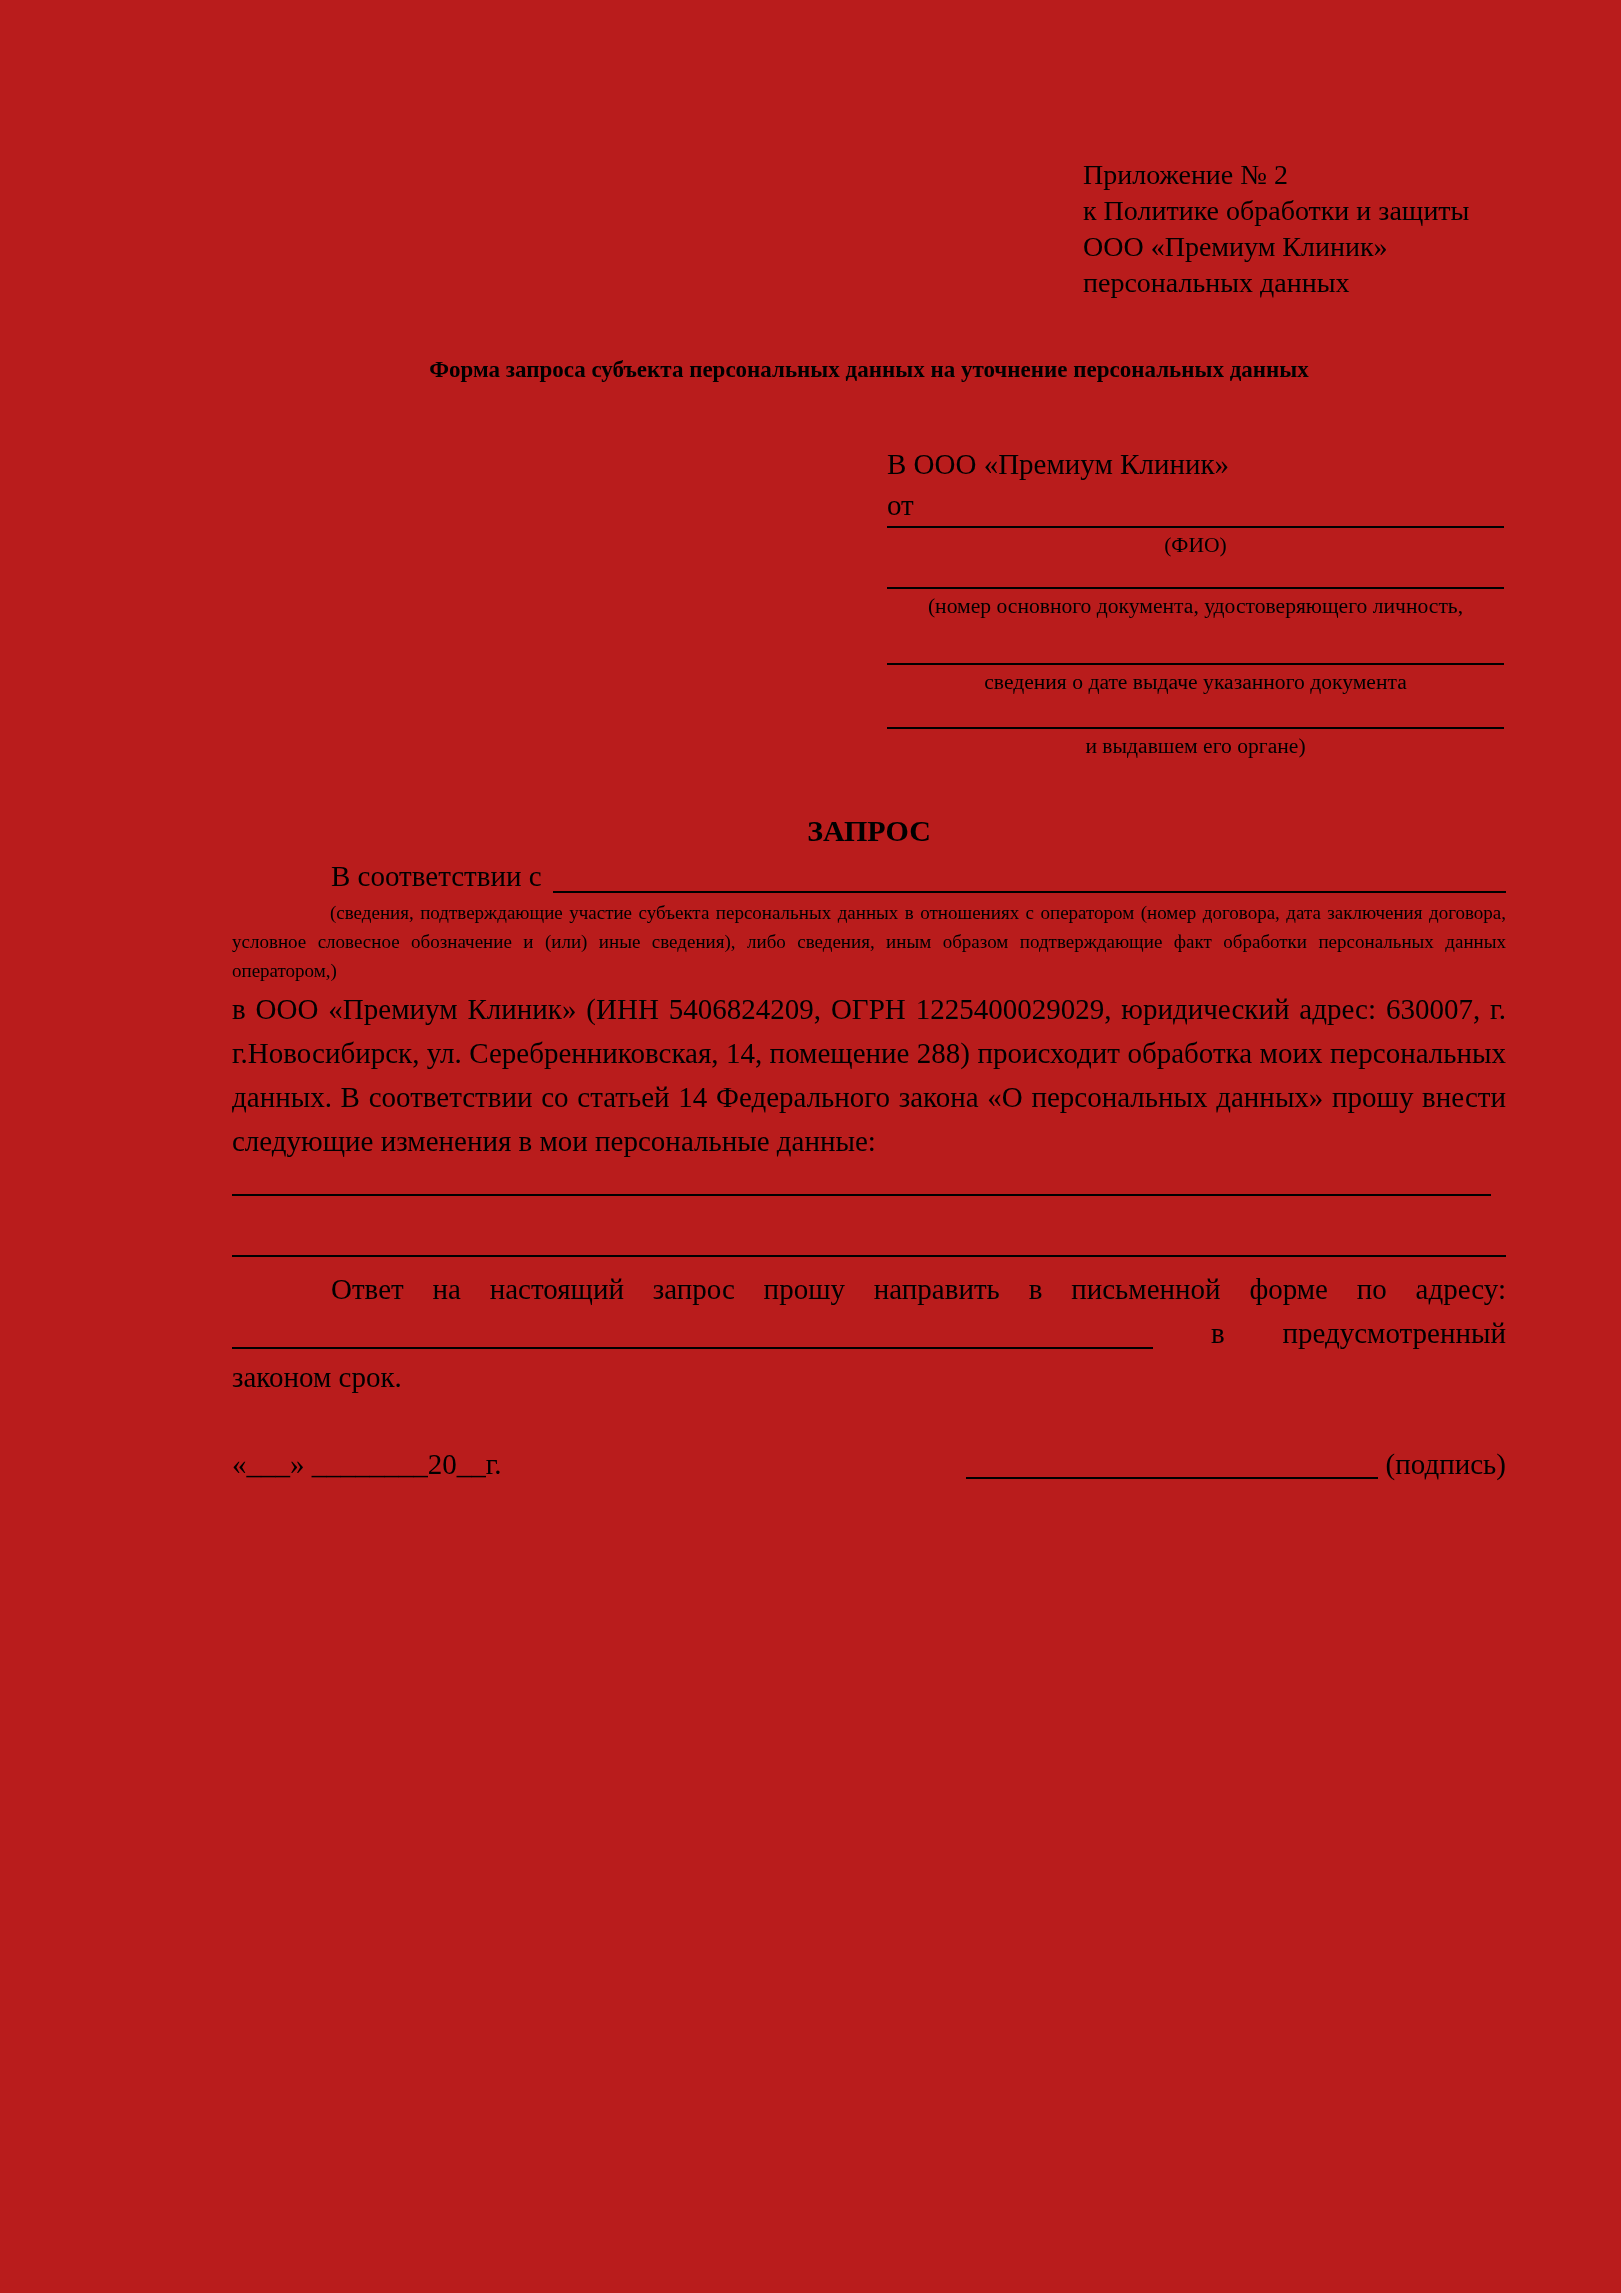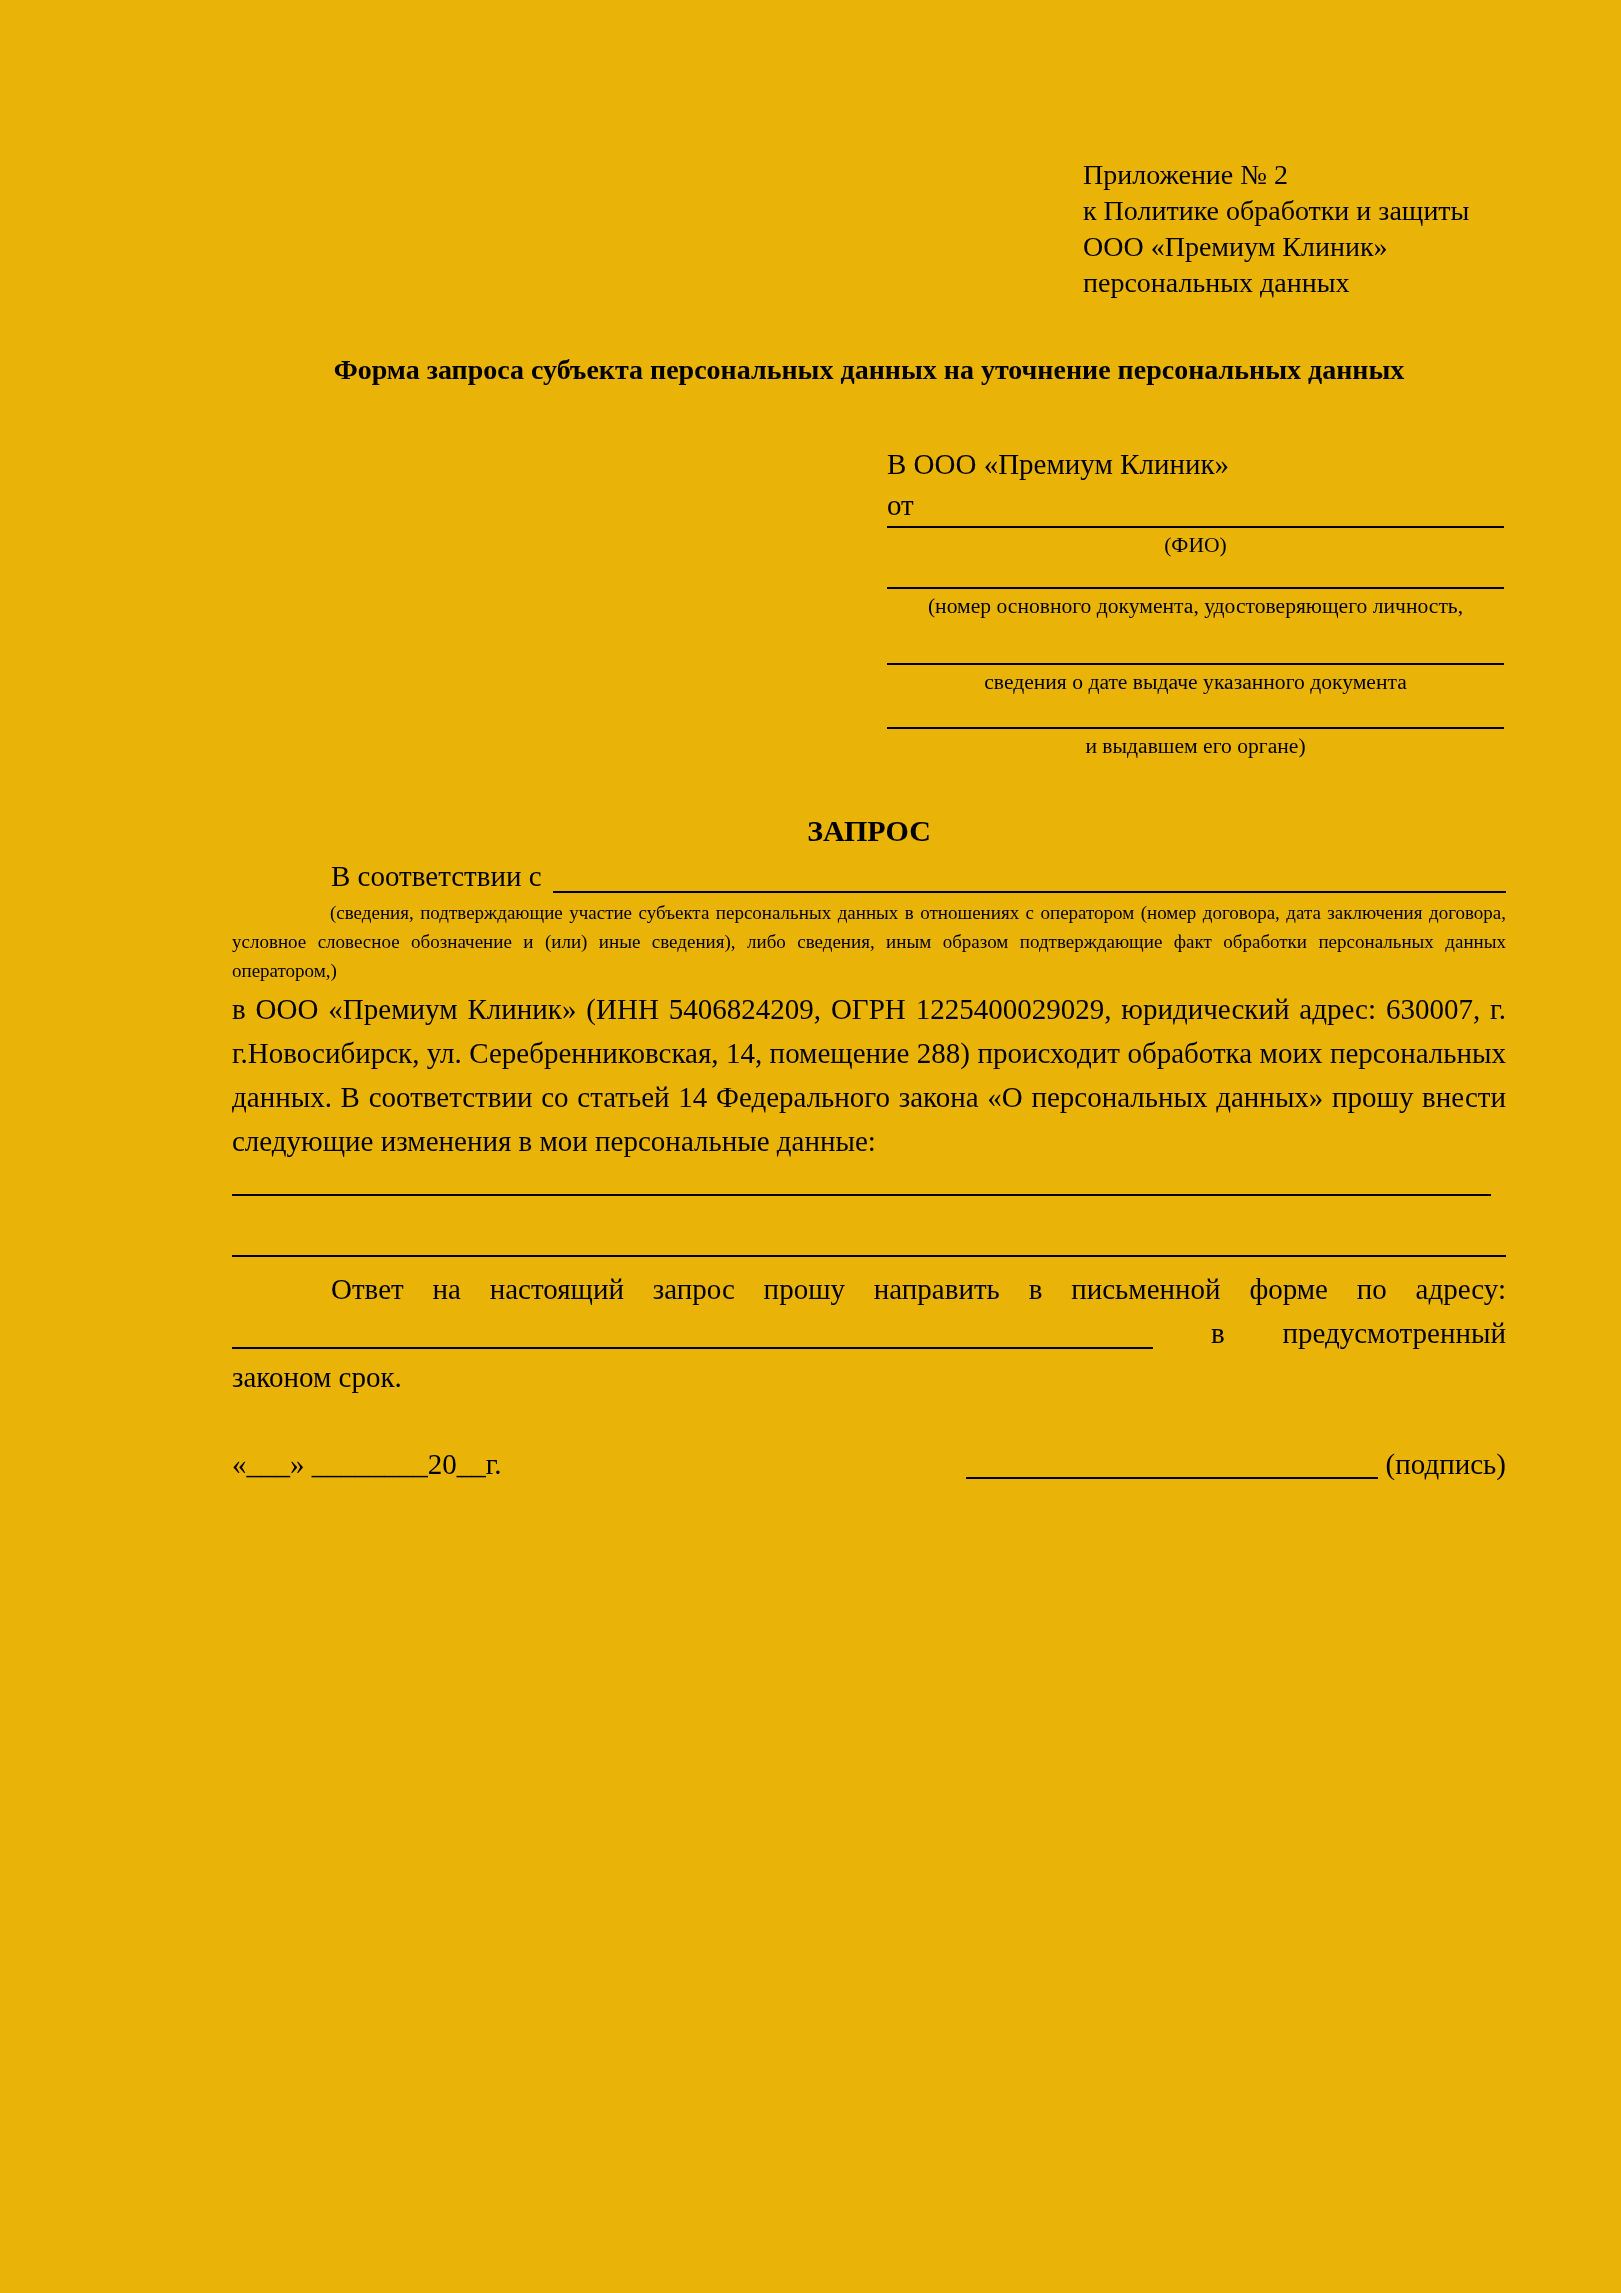--- a/index.html
+++ b/index.html
@@ -5,21 +5,21 @@
   html, body {
     margin: 0;
     padding: 0;
     background: #808080;
   }
   .page {
     position: relative;
     width: 1621px;
     height: 2294px;
     margin: 0 auto;
-    background: #eab308;
+    background: #b91c1c;
     color: #000000;
     font-family: "Liberation Serif", "DejaVu Serif", serif;
     overflow: hidden;
   }
   .content {
     position: absolute;
     left: 232px;
     top: 0;
     width: 1274px;
   }
@@ -30,21 +30,21 @@
     margin-left: 851px;
     font-size: 28px;
     line-height: 36px;
     text-align: left;
   }
 
   
   .doc-title {
     margin: 45px auto 0 auto;
     max-width: 1137px;
-    font-size: 28px;
+    font-size: 23px;
     font-weight: bold;
     line-height: 47px;
     text-align: center;
   }
 
   
   .addressee {
     margin-top: 51px;
     margin-left: 655px;
     width: 617px;

